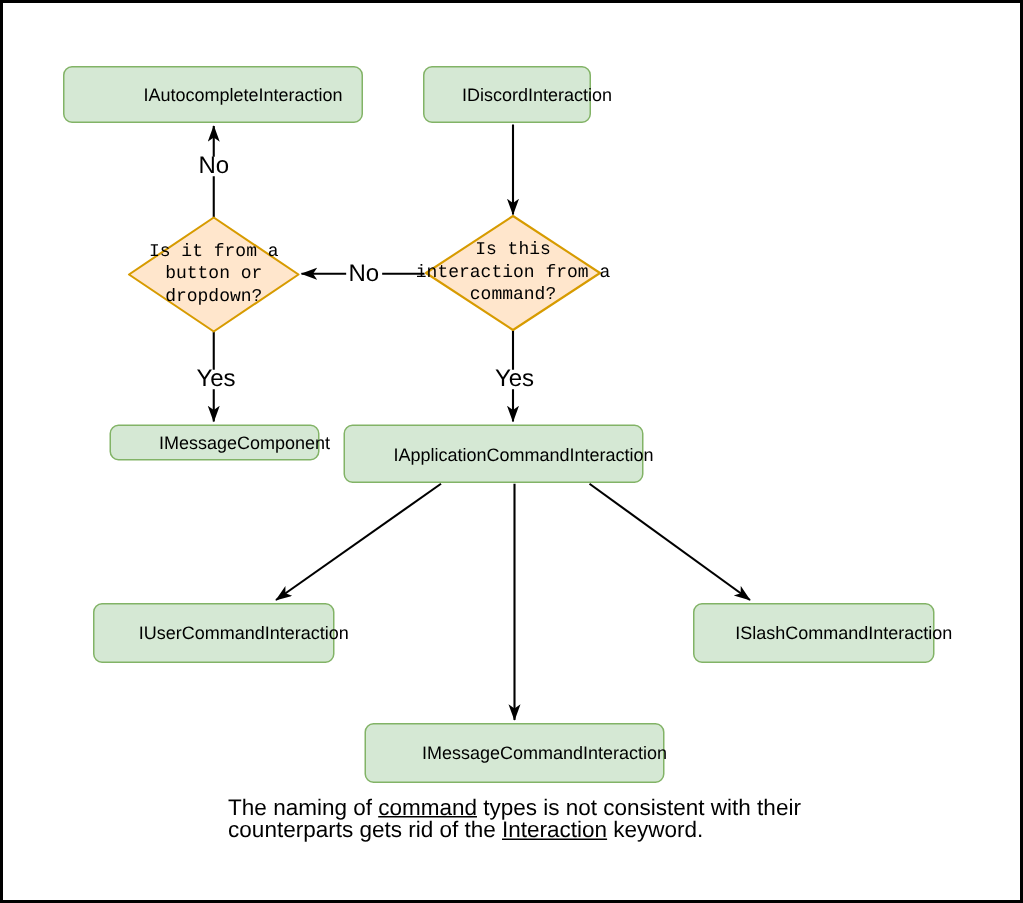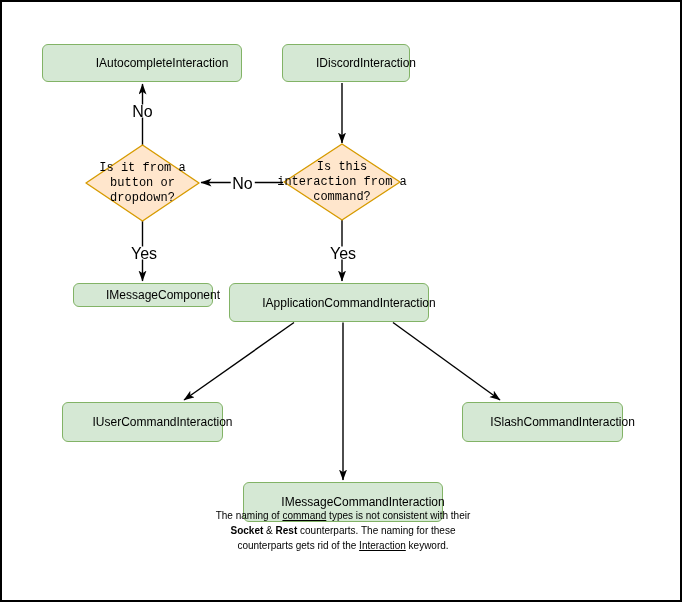--- a/index.html
+++ b/index.html
@@ -35,24 +35,24 @@
   }
   .elabel{
     position:absolute;
     transform:translate(-50%,-50%);
     font-size:16px;line-height:13px;
     background:var(--background,#fff);
     padding:0 2px;
   }
   .note{
     position:absolute;
-    left:341px;top:506px;
+    left:341px;top:529px;
     transform:translateX(-50%);
-    font-size:10px;line-height:15px;
-    text-align:center;white-space:nowrap;
+    font-size:15px;line-height:15px;
+    text-align:left;white-space:nowrap;
   }
   .note .b{font-weight:bold;}
   .note .u{text-decoration:underline;}
 </style>
 </head>
 <body>
 
 <div class="canvas">
 
   <svg class="edges" viewBox="0 0 682 602">
@@ -72,21 +72,21 @@
     <line class="edge" x1="391" y1="320.5" x2="498" y2="398" marker-end="url(#arrowhead)"></line>
 
     <polygon class="diamond" points="84,181 140.5,143 197,181 140.5,219"></polygon>
     <polygon class="diamond" points="282,180 340,142 398,180 340,218"></polygon>
   </svg>
 
   <div class="node" style="left:40px;top:42px;width:200px;height:38px">
     <span>IAutocompleteInteraction</span>
   </div>
 
-  <div class="node" style="left:280px;top:42px;width:128px;height:38px">
+  <div class="node" style="left:280px;top:42px;width:112px;height:38px">
     <span>IDiscordInteraction</span>
   </div>
 
   <div class="node" style="left:71px;top:281px;width:140px;height:24px">
     <span>IMessageComponent</span>
   </div>
 
   <div class="node" style="left:227px;top:281px;width:200px;height:39px">
     <span>IApplicationCommandInteraction</span>
   </div>
@@ -110,17 +110,16 @@
 interaction from a
 command?</div>
 
   <div class="elabel" style="left:140.5px;top:109px">No</div>
   <div class="elabel" style="left:240.5px;top:181px">No</div>
   <div class="elabel" style="left:142px;top:251px">Yes</div>
   <div class="elabel" style="left:341px;top:251px">Yes</div>
 
   <div class="note">
     <div><span>The naming of </span><span class="u">command</span><span> types is not consistent with their</span></div>
-    <div><span class="b">Socket</span><span> &amp; </span><span class="b">Rest</span><span> counterparts. The naming for these</span></div>
     <div><span>counterparts gets rid of the </span><span class="u">Interaction</span><span> keyword.</span></div>
   </div>
 
 </div>
 
 </body></html>

